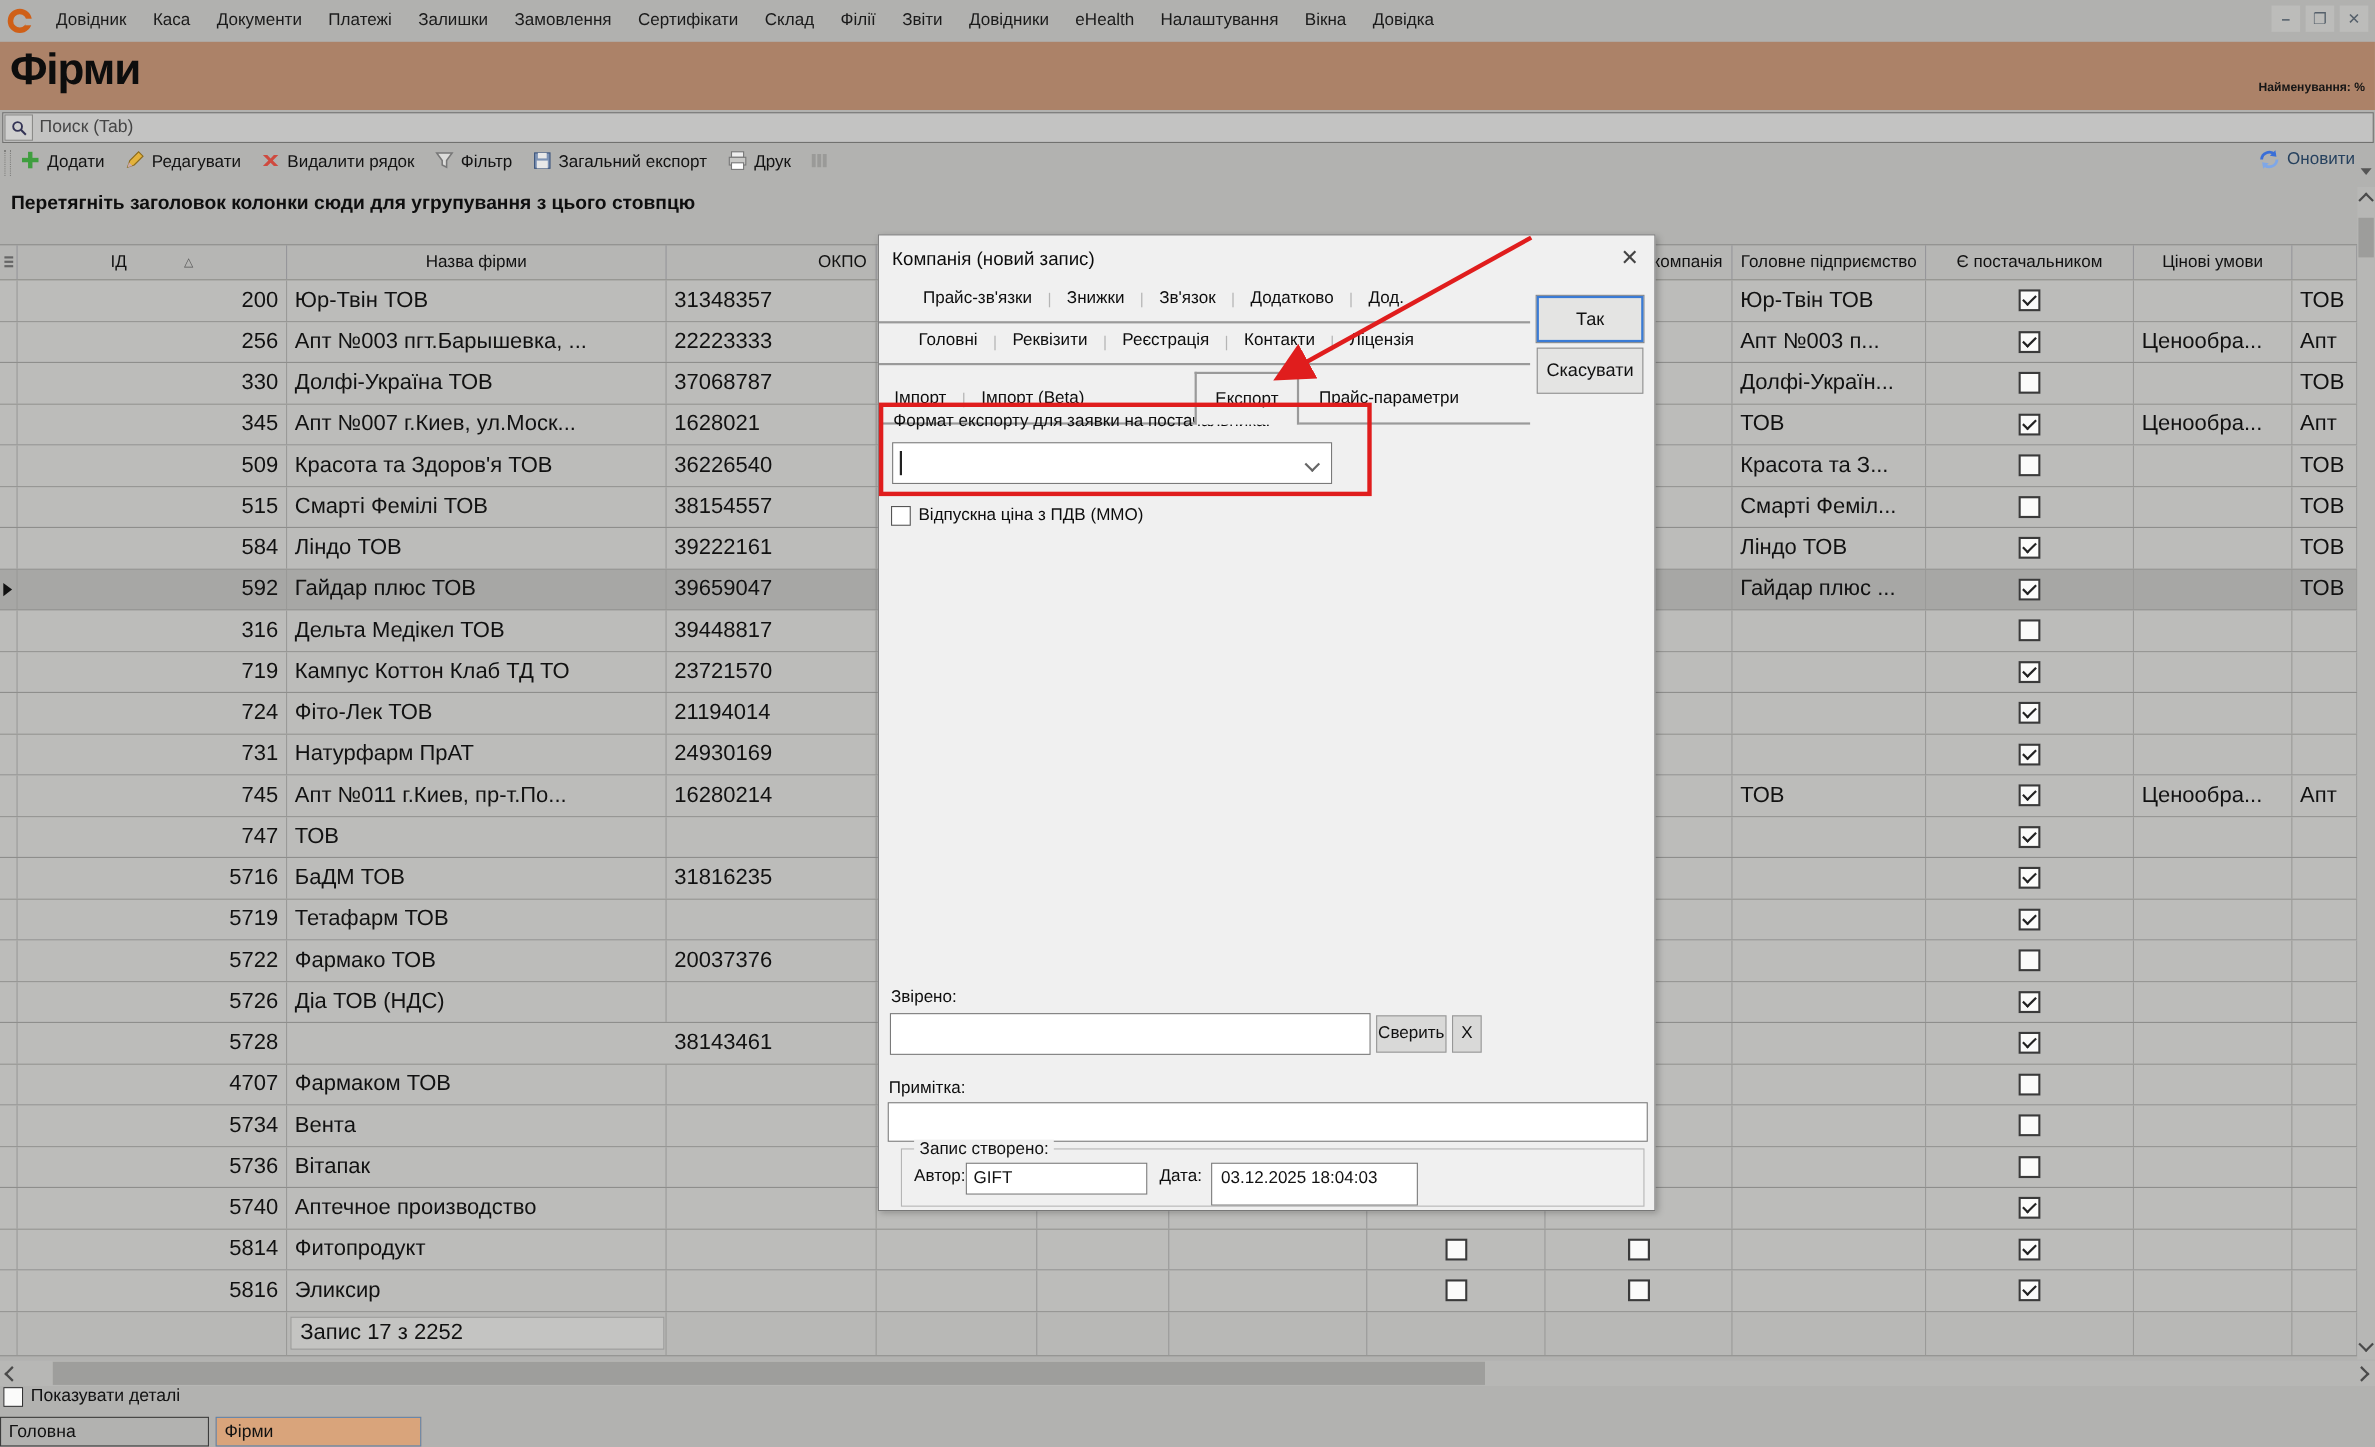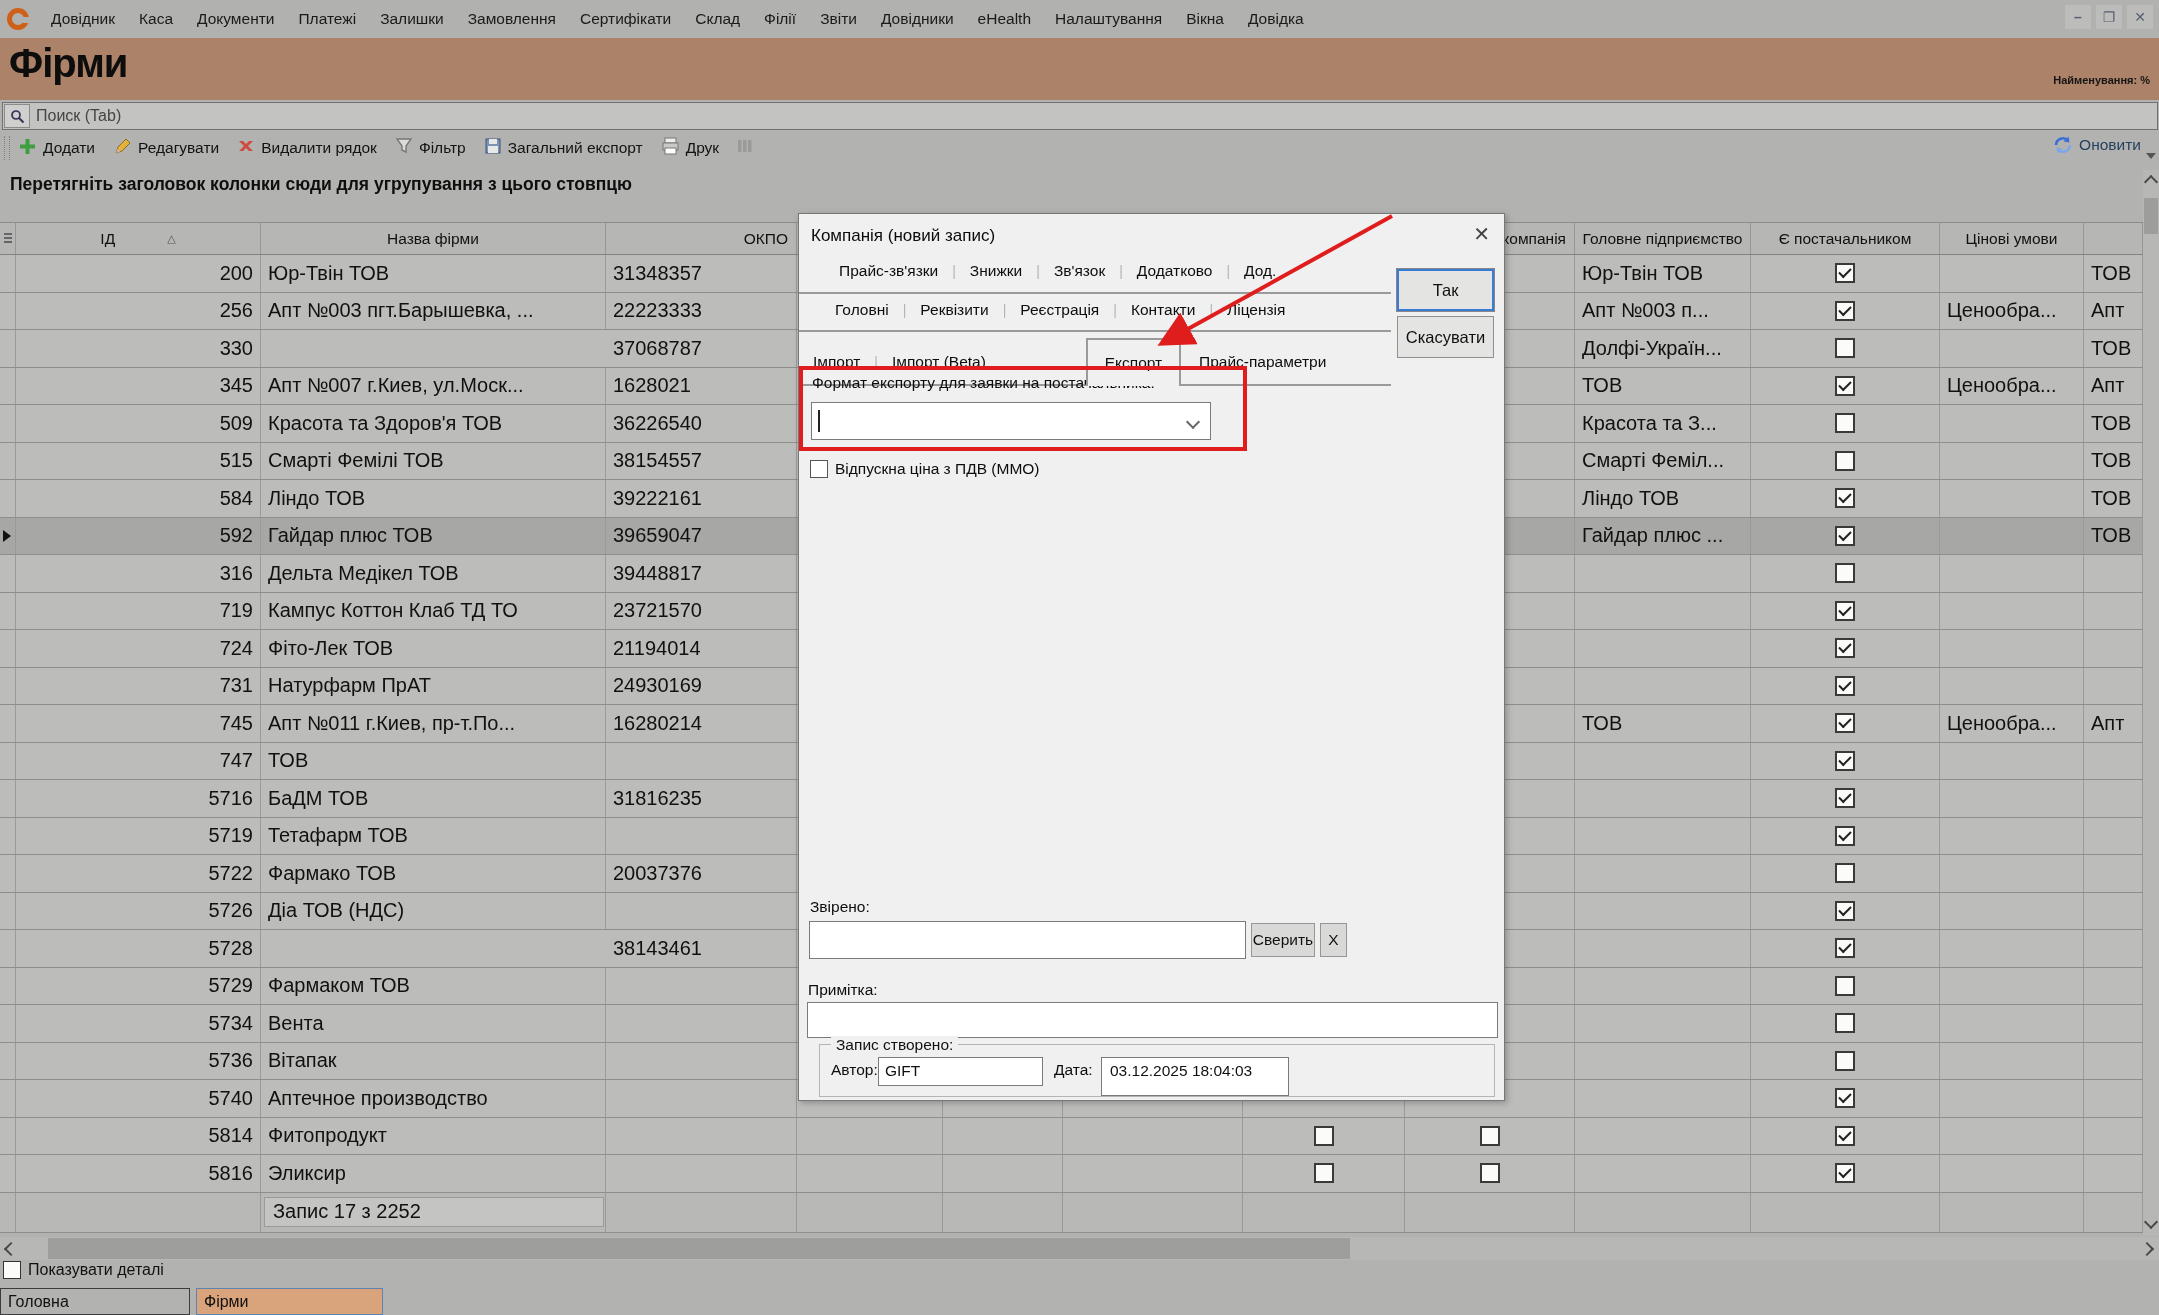--- a/index.html
+++ b/index.html
@@ -272,20 +272,21 @@
         <div class="rcell left" style="left: 1575px; width: 176px;">Апт №003 п...</div>
         <div class="rcell center" style="left: 1751px; width: 189px; justify-content: center;">
           <div class="cb checked"></div>
         </div>
         <div class="rcell left" style="left: 1940px; width: 144px;">Ценообра...</div>
         <div class="rcell left" style="left: 2084px; width: 59px;">Апт</div>
       </div>
       <div class="grow" style="top: 108px; height: 37.5px;">
         <div class="rcell left" style="left: 0px; width: 16px; padding: 0px;"></div>
         <div class="rcell right" style="left: 16px; width: 245px;">330</div>
+        <div class="rcell left" style="left: 261px; width: 345px;">Долфі-Україна ТОВ</div>
         <div class="rcell left" style="left: 606px; width: 191px;">37068787</div>
         <div class="rcell left" style="left: 797px; width: 146px;"></div>
         <div class="rcell left" style="left: 943px; width: 120px;"></div>
         <div class="rcell left" style="left: 1063px; width: 180px;"></div>
         <div class="rcell left" style="left: 1243px; width: 162px;"></div>
         <div class="rcell left" style="left: 1405px; width: 170px;"></div>
         <div class="rcell left" style="left: 1575px; width: 176px;">Долфі-Україн...</div>
         <div class="rcell center" style="left: 1751px; width: 189px; justify-content: center;">
           <div class="cb"></div>
         </div>
@@ -560,21 +561,21 @@
         <div class="rcell left" style="left: 1405px; width: 170px;"></div>
         <div class="rcell left" style="left: 1575px; width: 176px;"></div>
         <div class="rcell center" style="left: 1751px; width: 189px; justify-content: center;">
           <div class="cb checked"></div>
         </div>
         <div class="rcell left" style="left: 1940px; width: 144px;"></div>
         <div class="rcell left" style="left: 2084px; width: 59px;"></div>
       </div>
       <div class="grow" style="top: 745.5px; height: 37.5px;">
         <div class="rcell left" style="left: 0px; width: 16px; padding: 0px;"></div>
-        <div class="rcell right" style="left: 16px; width: 245px;">5729</div>
+        <div class="rcell right" style="left: 16px; width: 245px;">4707</div>
         <div class="rcell left" style="left: 261px; width: 345px;">Фармаком ТОВ</div>
         <div class="rcell left" style="left: 606px; width: 191px;"></div>
         <div class="rcell left" style="left: 797px; width: 146px;"></div>
         <div class="rcell left" style="left: 943px; width: 120px;"></div>
         <div class="rcell left" style="left: 1063px; width: 180px;"></div>
         <div class="rcell left" style="left: 1243px; width: 162px;"></div>
         <div class="rcell left" style="left: 1405px; width: 170px;"></div>
         <div class="rcell left" style="left: 1575px; width: 176px;"></div>
         <div class="rcell center" style="left: 1751px; width: 189px; justify-content: center;">
           <div class="cb"></div>

